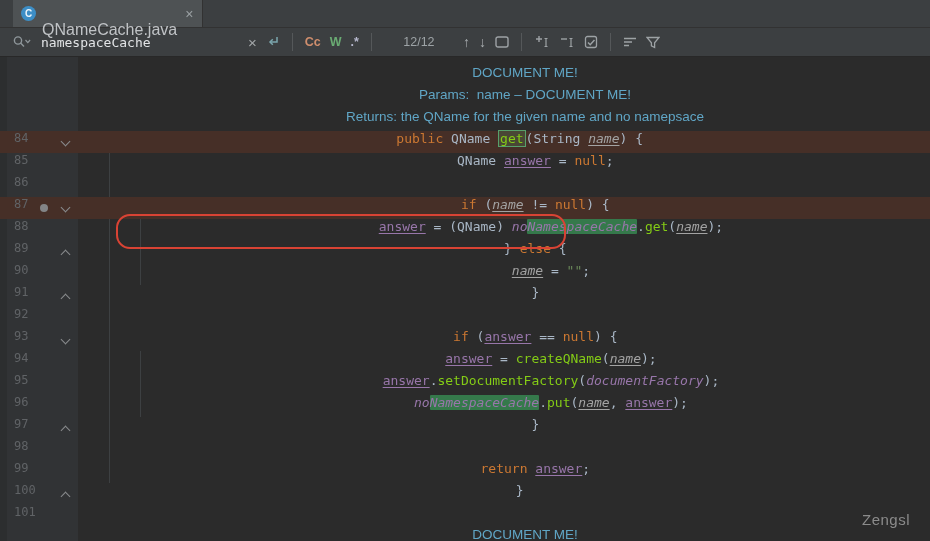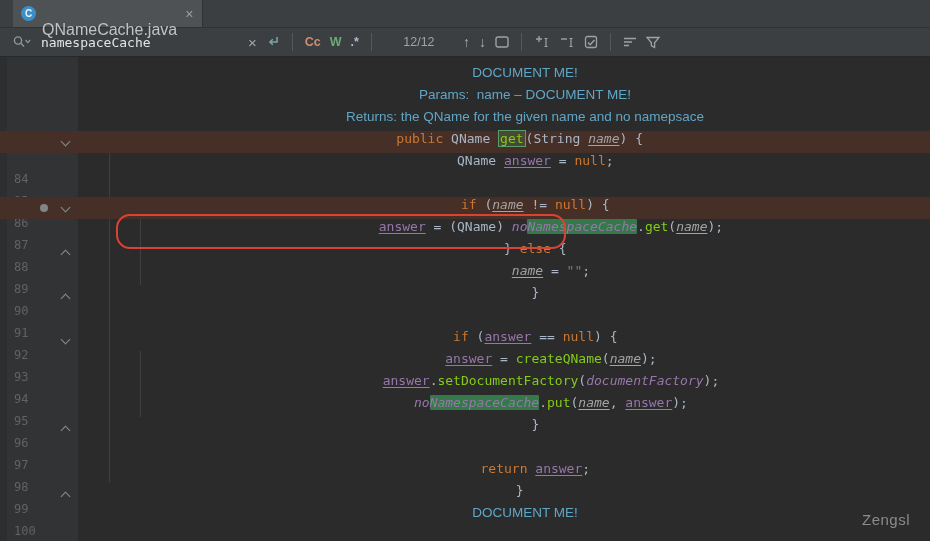--- a/index.html
+++ b/index.html
@@ -28,21 +28,21 @@
 
   
   .editor{position:absolute;left:0;top:57px;width:930px;height:484px;background:#2b2b2b;overflow:hidden;}
   .gutter-bg{position:absolute;left:0;top:0;width:78px;height:100%;background:#313335;}
   .edge-strip{position:absolute;left:0;top:0;width:7px;height:100%;background:#2c2e2f;}
   .guide{position:absolute;width:1px;background:#3d4042;}
   #rows{position:relative;padding-top:8px;z-index:1;}
   .row{display:flex;height:22px;line-height:22px;position:relative;}
   .row.hl{background:#462f27;}
   .gutter{flex:0 0 78px;position:relative;font:12px "DejaVu Sans Mono",monospace;color:#606366;}
-  .ln{position:absolute;left:14px;top:0;margin-top:41px;}
+  .ln{position:absolute;left:14px;top:0;}
   .dot{position:absolute;left:40px;top:7px;width:8px;height:8px;border-radius:50%;background:#838587;}
   .fold{position:absolute;left:62px;width:6px;height:6px;border-right:1.6px solid #888b8d;border-bottom:1.6px solid #888b8d;}
   .fold.down{top:7px;transform:rotate(45deg);}
   .fold.up{top:10px;transform:rotate(-135deg);}
   .code{flex:1;font:13px "DejaVu Sans Mono",monospace;color:#a9b7c6;white-space:pre;text-align:center;}
   .doc{font:13.5px "Liberation Sans",sans-serif;color:#60a6c6;padding-left:42px;}
   .kw{color:#cc7832;}
   .def{color:#a9b7c6;}
   .var{color:#9876aa;text-decoration:underline;text-underline-offset:2px;}
   .param{color:#a3a3a3;font-style:italic;text-decoration:underline;text-underline-offset:2px;}
@@ -251,20 +251,26 @@
           <span class="code"><span class="def">        </span><span class="kw">return</span><span class="def"> </span><span class="var">answer</span><span class="def">;</span></span>
         </div>
         <div class="row">
           <span class="gutter">
             <span class="ln">100</span>
             <span class="fold up"></span>
           </span>
           <span class="code"><span class="def">    }</span></span>
         </div>
         <div class="row">
+          <span class="gutter">
+            <span class="ln">101</span>
+          </span>
+          <span class="code"></span>
+        </div>
+        <div class="row">
           <span class="gutter"></span>
           <span class="code doc">DOCUMENT ME!</span>
         </div>
       </div>
     <div class="red-box"></div>
     <div class="watermark">Zengsl</div>
   </div>
 
 </div>
 

